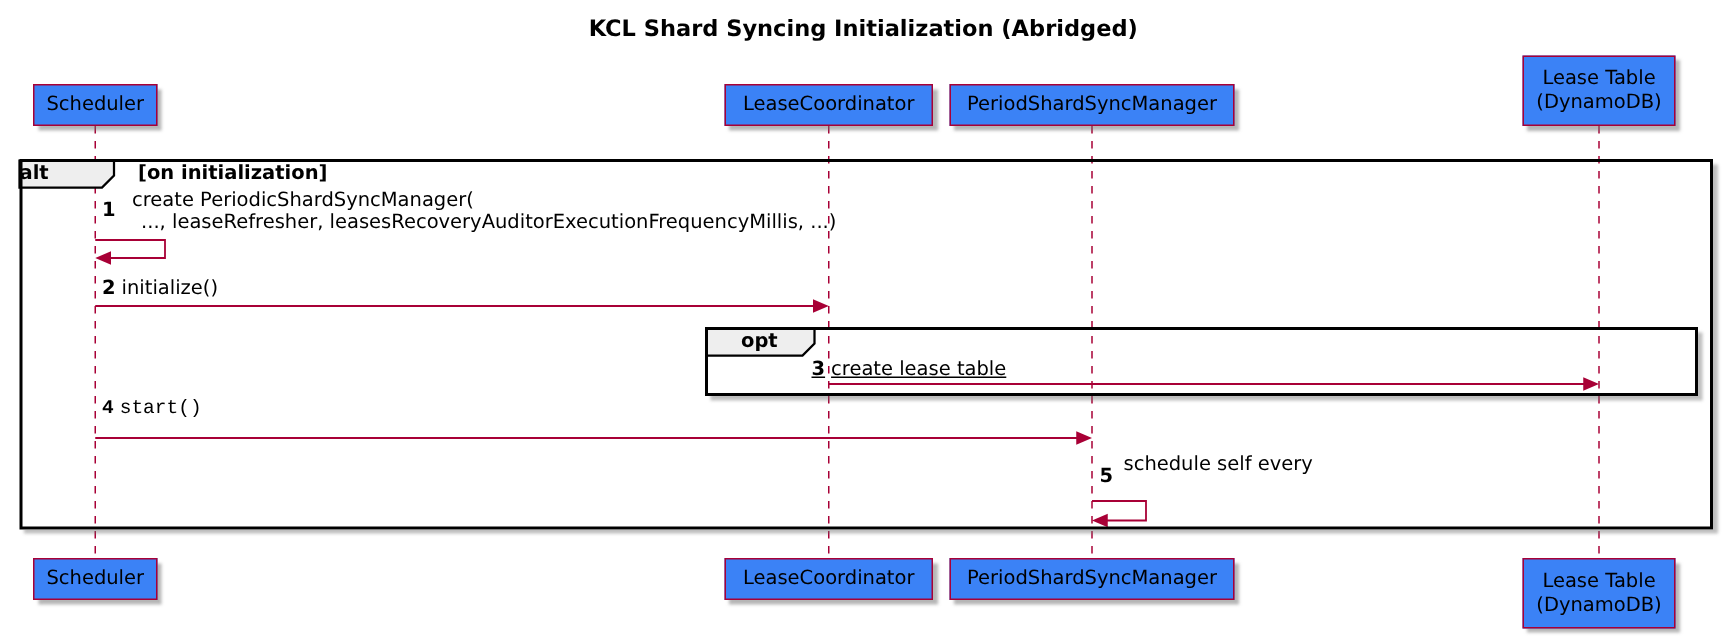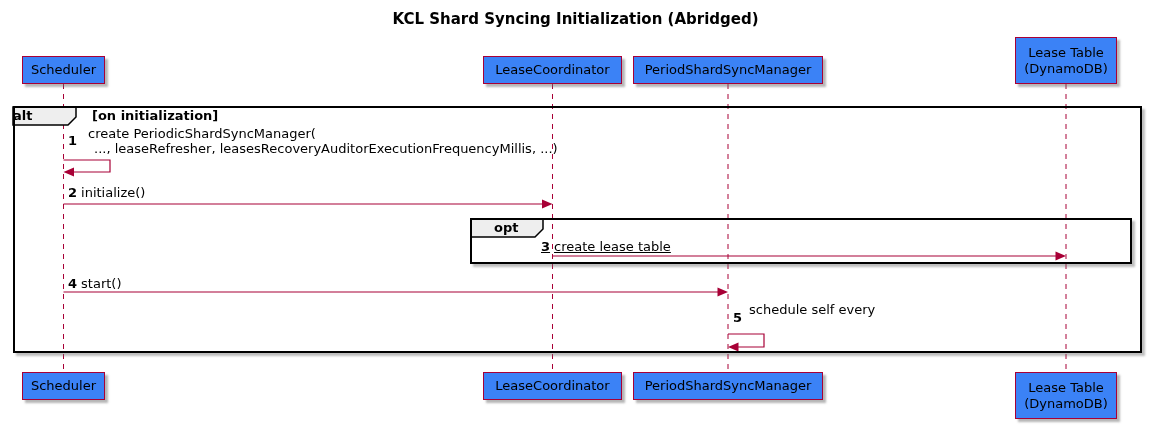--- a/index.html
+++ b/index.html
@@ -101,20 +101,20 @@
   <div class="lbl" style="left:88px;top:127px;">create PeriodicShardSyncManager(</div>
 
   <div class="lbl" style="left:68px;top:186px;">
     <span class="msg-num">2</span><span>initialize()</span>
   </div>
 
   <div class="lbl" style="left:541px;top:240px;text-decoration:underline;">
     <span class="msg-num">3</span><span>create lease table</span>
   </div>
 
-  <div class="lbl" style="left:68px;top:277px;">
+  <div class="lbl" style="left:68px;top:265px;font-family:Liberation Mono, monospace;">
     <span class="msg-num">4</span><span>start()</span>
   </div>
 
   <div class="lbl bold" style="left:733px;top:311px;">5</div>
   <div class="lbl" style="left:749px;top:303px;">schedule self every</div>
 
 </div>
 
 </body></html>

